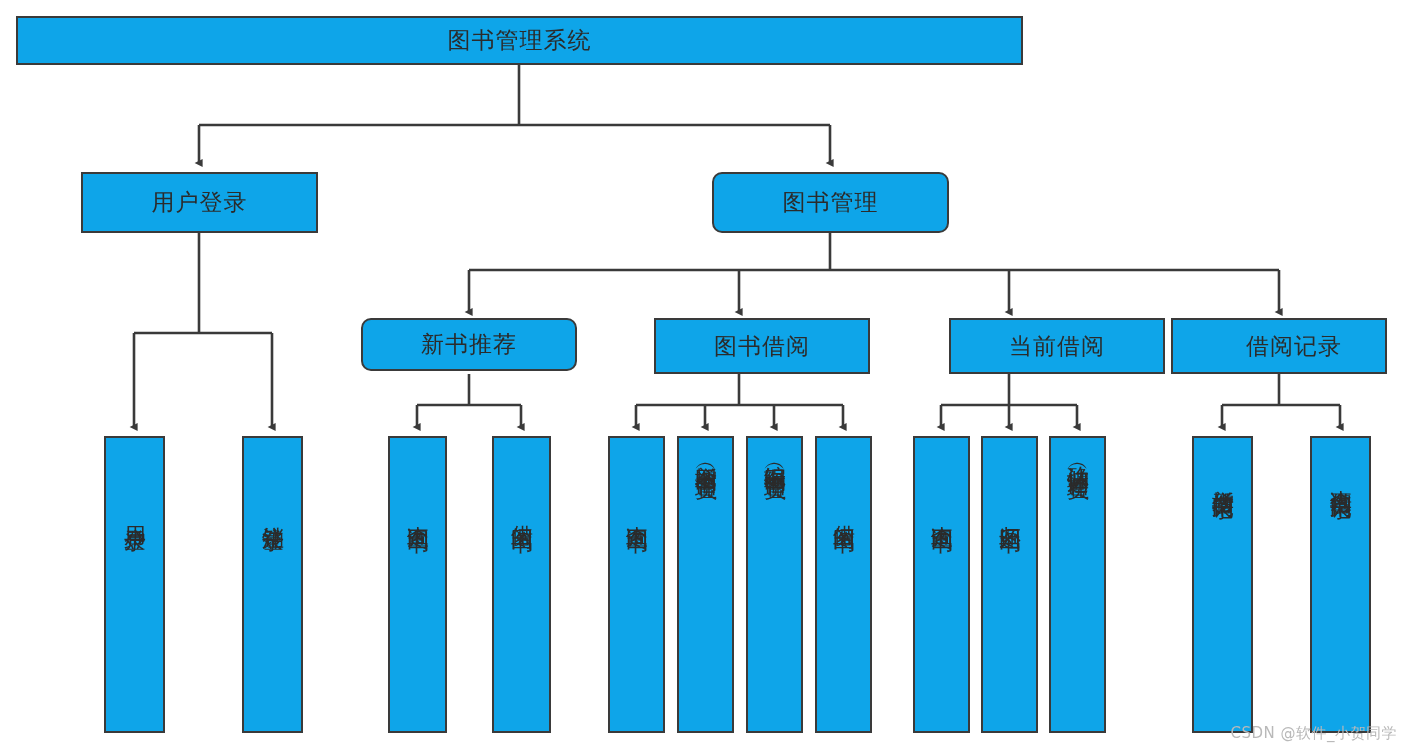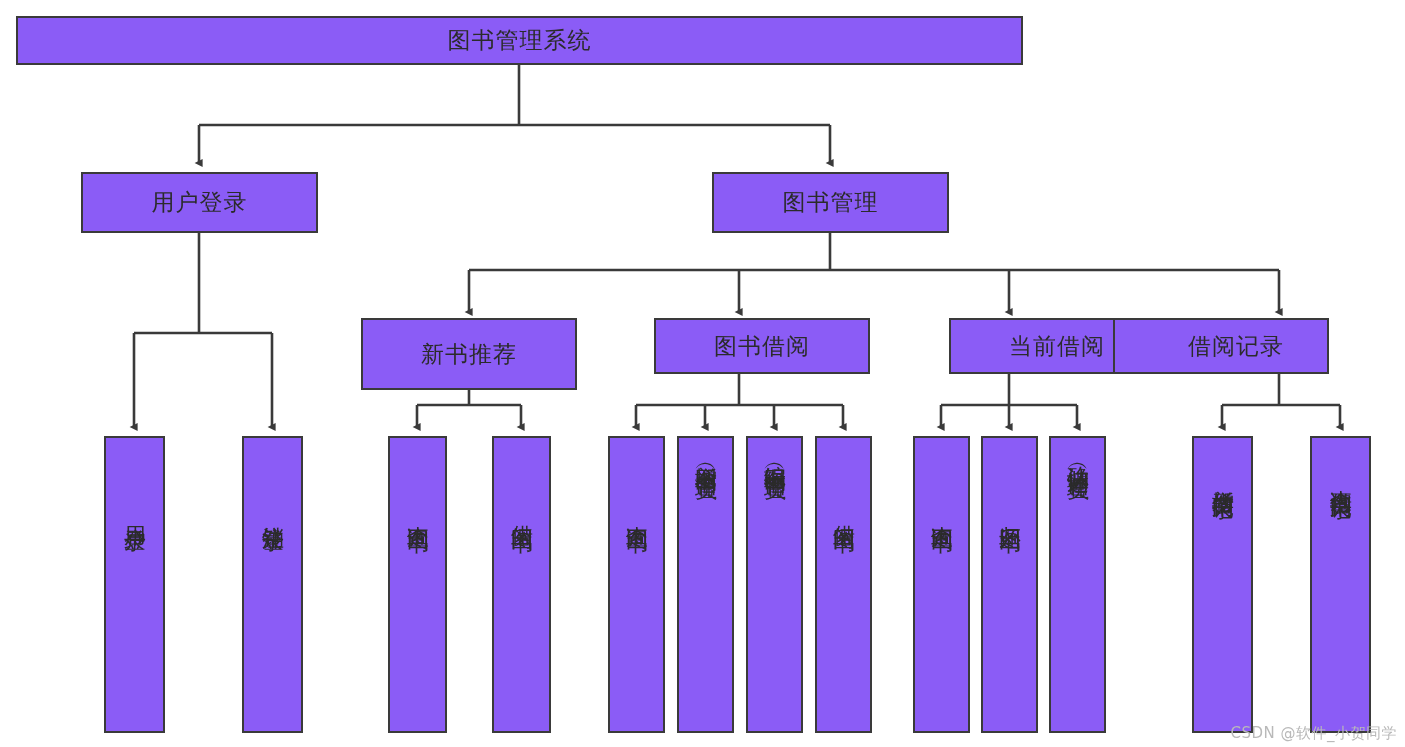--- a/index.html
+++ b/index.html
@@ -20,21 +20,21 @@
     left: 0;
     top: 0;
     width: 1405px;
     height: 747px;
     pointer-events: none;
   }
   .node {
     position: absolute;
     box-sizing: border-box;
     border: 2.5px solid #3a3a3a;
-    background: #8b5cf6;
+    background: #0ea5e9;
     display: flex;
     align-items: center;
     justify-content: center;
     color: #2b2b2b;
   }
   .node.h {
     font-size: 23px;
     letter-spacing: 1px;
   }
   .node.v {
@@ -120,37 +120,37 @@
   </svg>
 
   <div class="node h" style="left:16px; top:16px; width:1007px; height:49px;">
     <span class="label-h">图书管理系统</span>
   </div>
 
   <div class="node h" style="left:81px; top:172px; width:237px; height:61px;">
     <span class="label-h">用户登录</span>
   </div>
 
-  <div class="node h" style="left:712px; top:172px; width:237px; height:61px;">
+  <div class="node h" style="left:712px; top:172px; width:237px; height:61px;border-radius:10px;">
     <span class="label-h">图书管理</span>
   </div>
 
-  <div class="node h" style="left:361px; top:318px; width:216px; height:72px;">
+  <div class="node h" style="left:361px; top:318px; width:216px; height:53px;border-radius:10px;">
     <span class="label-h">新书推荐</span>
   </div>
 
   <div class="node h" style="left:632px; top:318px; width:216px; height:56px;margin-left:22px;">
     <span class="label-h">图书借阅</span>
   </div>
 
   <div class="node h" style="left:901px; top:318px; width:216px; height:56px;margin-left:48px;">
     <span class="label-h">当前借阅</span>
   </div>
 
-  <div class="node h" style="left:1113px; top:318px; width:216px; height:56px;padding-left:30px;">
+  <div class="node h" style="left:1171px; top:318px; width:216px; height:56px;padding-left:30px;">
     <span class="label-h">借阅记录</span>
   </div>
 
   <div class="node v" style="left:104px; top:436px; width:61px; height:297px; padding-top:70px;">
     <span class="vtext">用户登录</span>
   </div>
 
   <div class="node v" style="left:242px; top:436px; width:61px; height:297px; padding-top:70px;">
     <span class="vtext">注销登录</span>
   </div>

